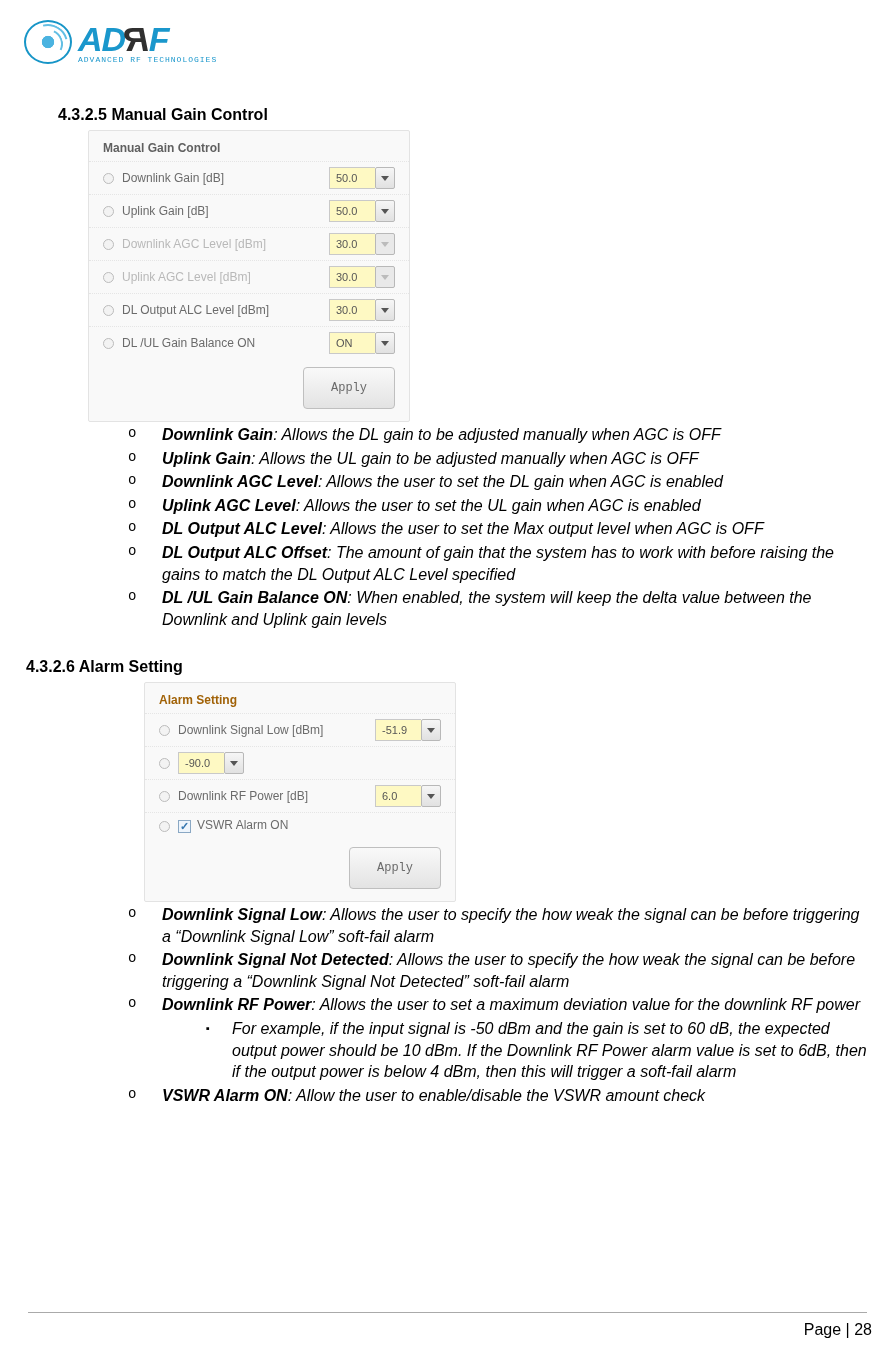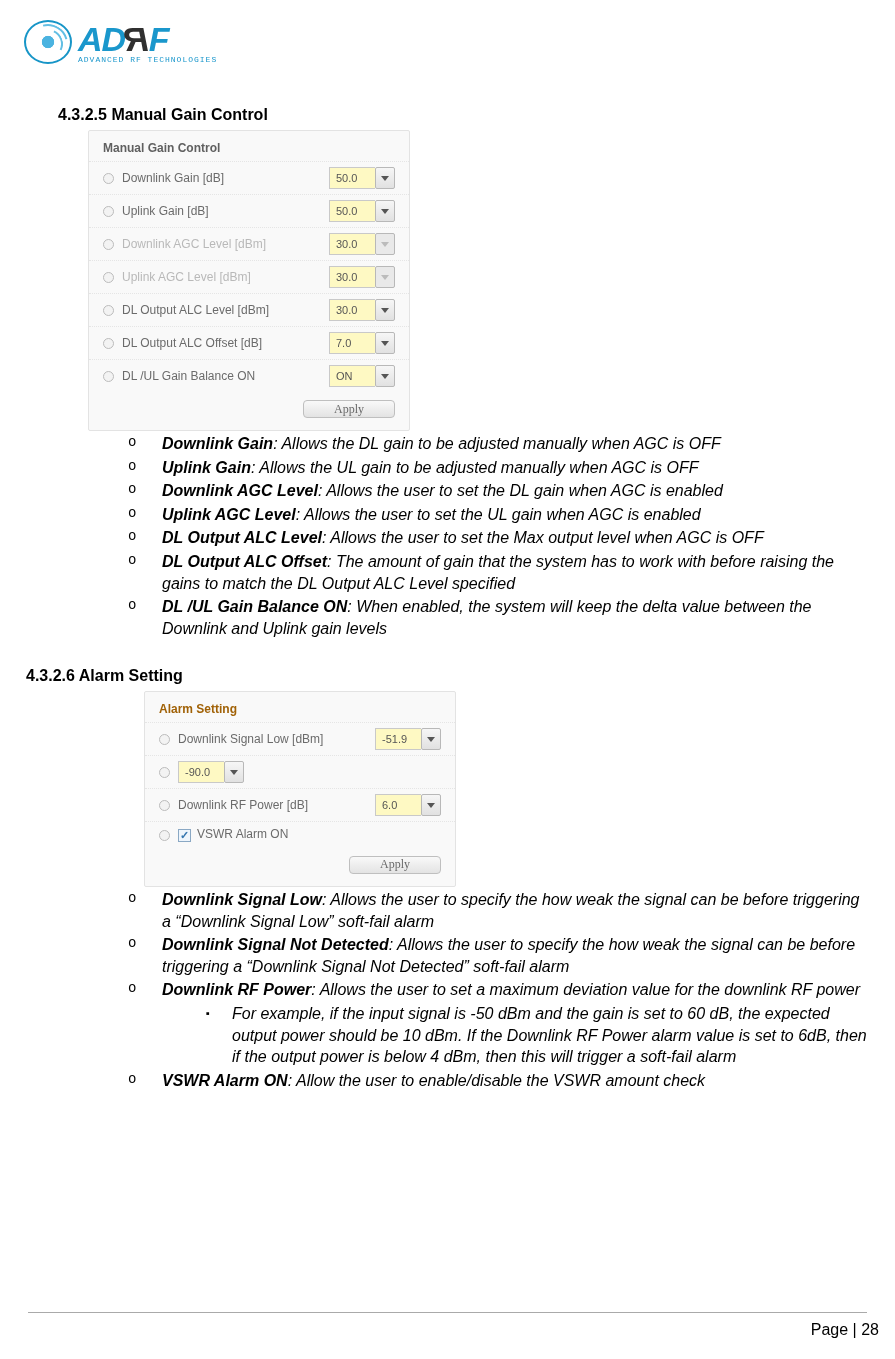--- a/index.html
+++ b/index.html
@@ -109,26 +109,26 @@
       border-radius: 2px;
       display:flex; align-items:center; justify-content:center;
     }
     .dropdown-btn.disabled { background: #e9e9e9; }
     .caret-down {
       width:0; height:0; border-left:4px solid transparent; border-right:4px solid transparent; border-top:5px solid #555;
     }
     .dropdown-btn.disabled .caret-down { border-top-color:#bbb; }
     .apply-row { display:flex; justify-content:flex-end; padding: 8px 14px 0 14px; }
     .apply-btn {
-      width: 92px; height: 18px;
+      width: 92px; height: 42px;
       background: linear-gradient(#f9f9f9,#e3e3e3);
       border: 1px solid #bfbfbf;
       border-radius: 4px;
       color: #6a6a6a;
-      font-family: Liberation Serif, serif;
+      font-family: Liberation Mono, monospace;
       font-size: 12px;
       display:flex; align-items:center; justify-content:center;
     }
     .checkbox {
       width:13px; height:13px; border:1px solid #8aa8c4; background:#eef5fc; margin-right:6px;
       display:flex; align-items:center; justify-content:center;
     }
     .check { color:#3677b0; font-size:11px; font-weight:bold; line-height:1; }
     .bullet-list { margin-left: 70px; font-size: 16px; line-height: 1.35; }
     .bullet-item { display:flex; margin-bottom: 2px; }
@@ -142,21 +142,21 @@
     .panel.alarm .panel-title { color:#a16207; }
     .panel.alarm .row-label { line-height:1.3; }
     .footer {
       position: absolute;
       bottom: 46px;
       left: 28px; right: 28px;
       border-top: 1px solid #aaa;
     }
     .page-num {
       position: absolute;
-      bottom: 20px; right: 16px;
+      bottom: 20px; right: 23px;
       font-size: 16px;
     }
   </style>
 </head>
 <body>
 
 <div class="header">
   <div class="logo">
     <div class="logo-swirl"></div>
     <div class="logo-text">
@@ -213,30 +213,20 @@
         <span class="dropdown-btn disabled">
             <span class="caret-down"></span>
           </span>
       </span>
     </div>
     <div class="panel-row">
       <span class="radio"></span>
       <span class="row-label">DL Output ALC Level [dBm]</span>
       <span class="dropdown">
         <span class="dropdown-val">30.0</span>
-        <span class="dropdown-btn">
-            <span class="caret-down"></span>
-          </span>
-      </span>
-    </div>
-    <div class="panel-row">
-      <span class="radio"></span>
-      <span class="row-label">DL Output ALC Offset [dB]</span>
-      <span class="dropdown">
-        <span class="dropdown-val">7.0</span>
         <span class="dropdown-btn">
             <span class="caret-down"></span>
           </span>
       </span>
     </div>
     <div class="panel-row">
       <span class="radio"></span>
       <span class="row-label">DL /UL Gain Balance ON</span>
       <span class="dropdown">
         <span class="dropdown-val">ON</span>

